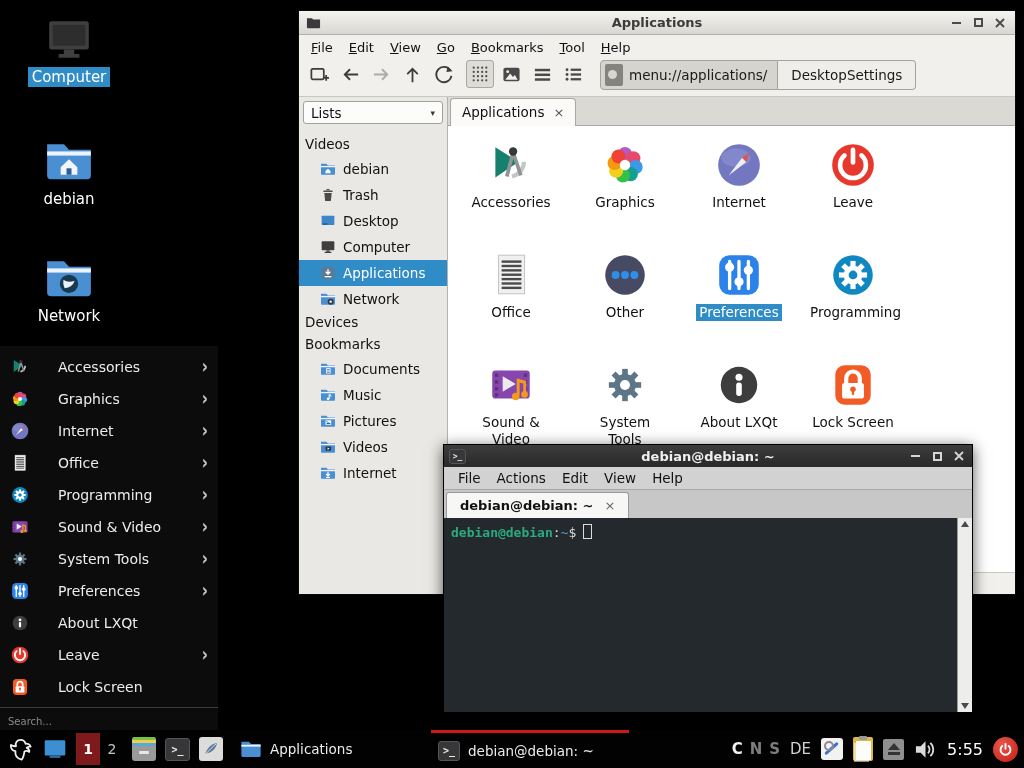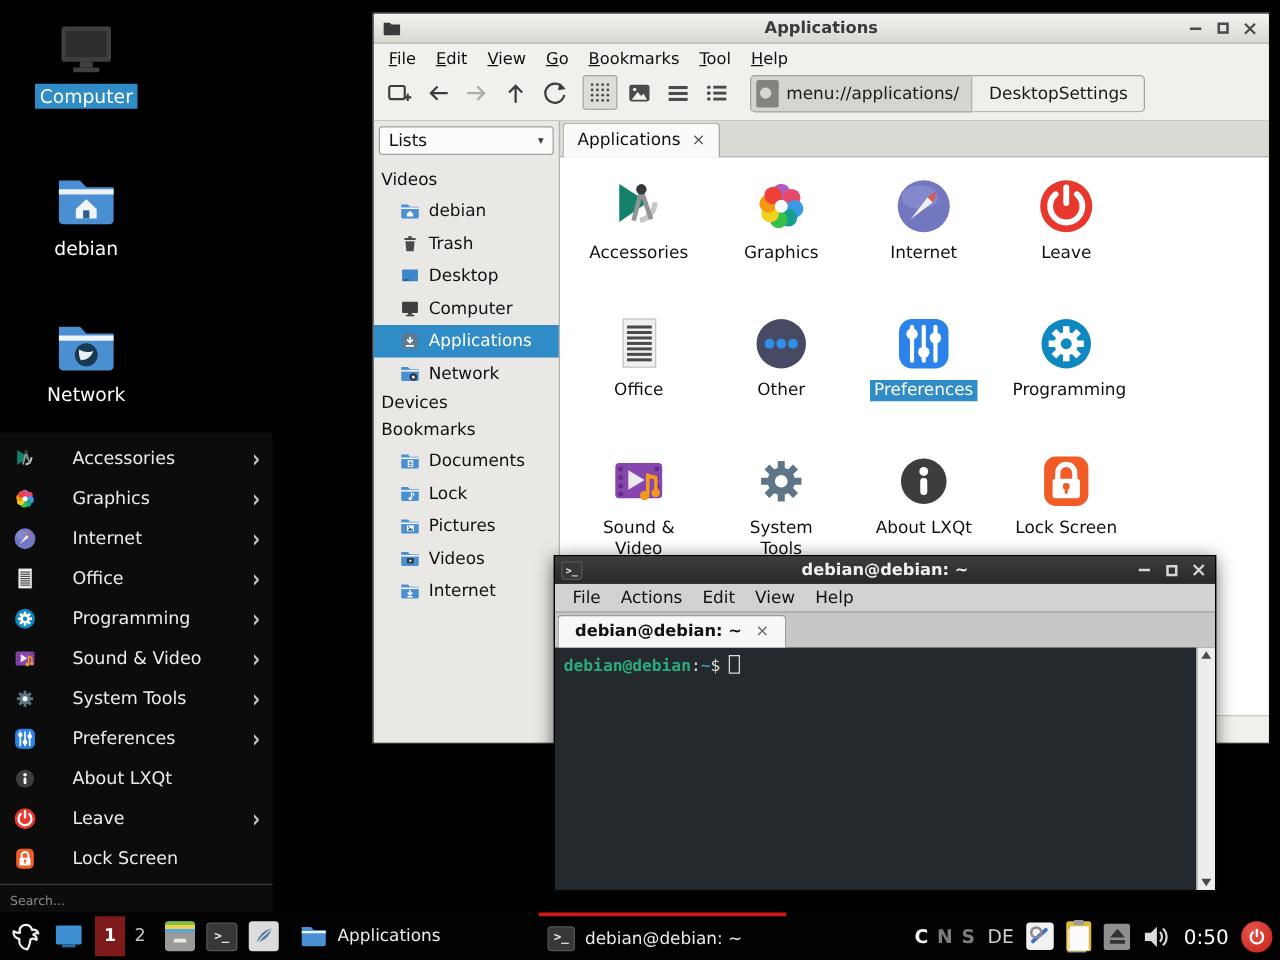--- a/index.html
+++ b/index.html
@@ -549,21 +549,21 @@
       </div>
       <div class="side-item">
         <svg class="ic16" viewBox="0 0 24 24">
             <use href="#ic-folder"></use>
             <g fill="#fff">
               <rect x="13" y="10.5" width="1.6" height="7.2"></rect>
               <circle cx="12.2" cy="17.8" r="2"></circle>
               <path d="M14.6 10.5 q3.2 .8 2.4 4 l-1.6 -.4 q.6-2.2-.8-2.6z"></path>
             </g>
           </svg>
-        <span>Lock</span>
+        <span>Music</span>
       </div>
       <div class="side-item">
         <svg class="ic16" viewBox="0 0 24 24">
             <use href="#ic-folder"></use>
             <rect x="8.3" y="11" width="8.4" height="7" fill="#fff"></rect>
             <polygon points="9,17 12,13.5 14,15.5 15,14.6 16,17" fill="#2b5f94"></polygon>
             <circle cx="10.4" cy="12.8" r="0.9" fill="#2b5f94"></circle>
           </svg>
         <span>Pictures</span>
       </div>
@@ -763,20 +763,20 @@
     <span class="klayout">DE</span>
     <span class="shot-ico"></span>
     <span class="clip-ico"></span>
     <span class="eject-ico">
         <span class="t"></span>
         <span class="b"></span>
       </span>
     <svg width="23" height="23" viewBox="0 0 24 24">
         <use href="#ic-volume"></use>
       </svg>
-    <span class="clock">0:50</span>
+    <span class="clock">5:55</span>
     <span class="power-btn">
       <svg width="17" height="17" viewBox="0 0 24 24">
           <use href="#ic-power-sm"></use>
         </svg>
     </span>
   </span>
 </div>
 
 </body></html>

